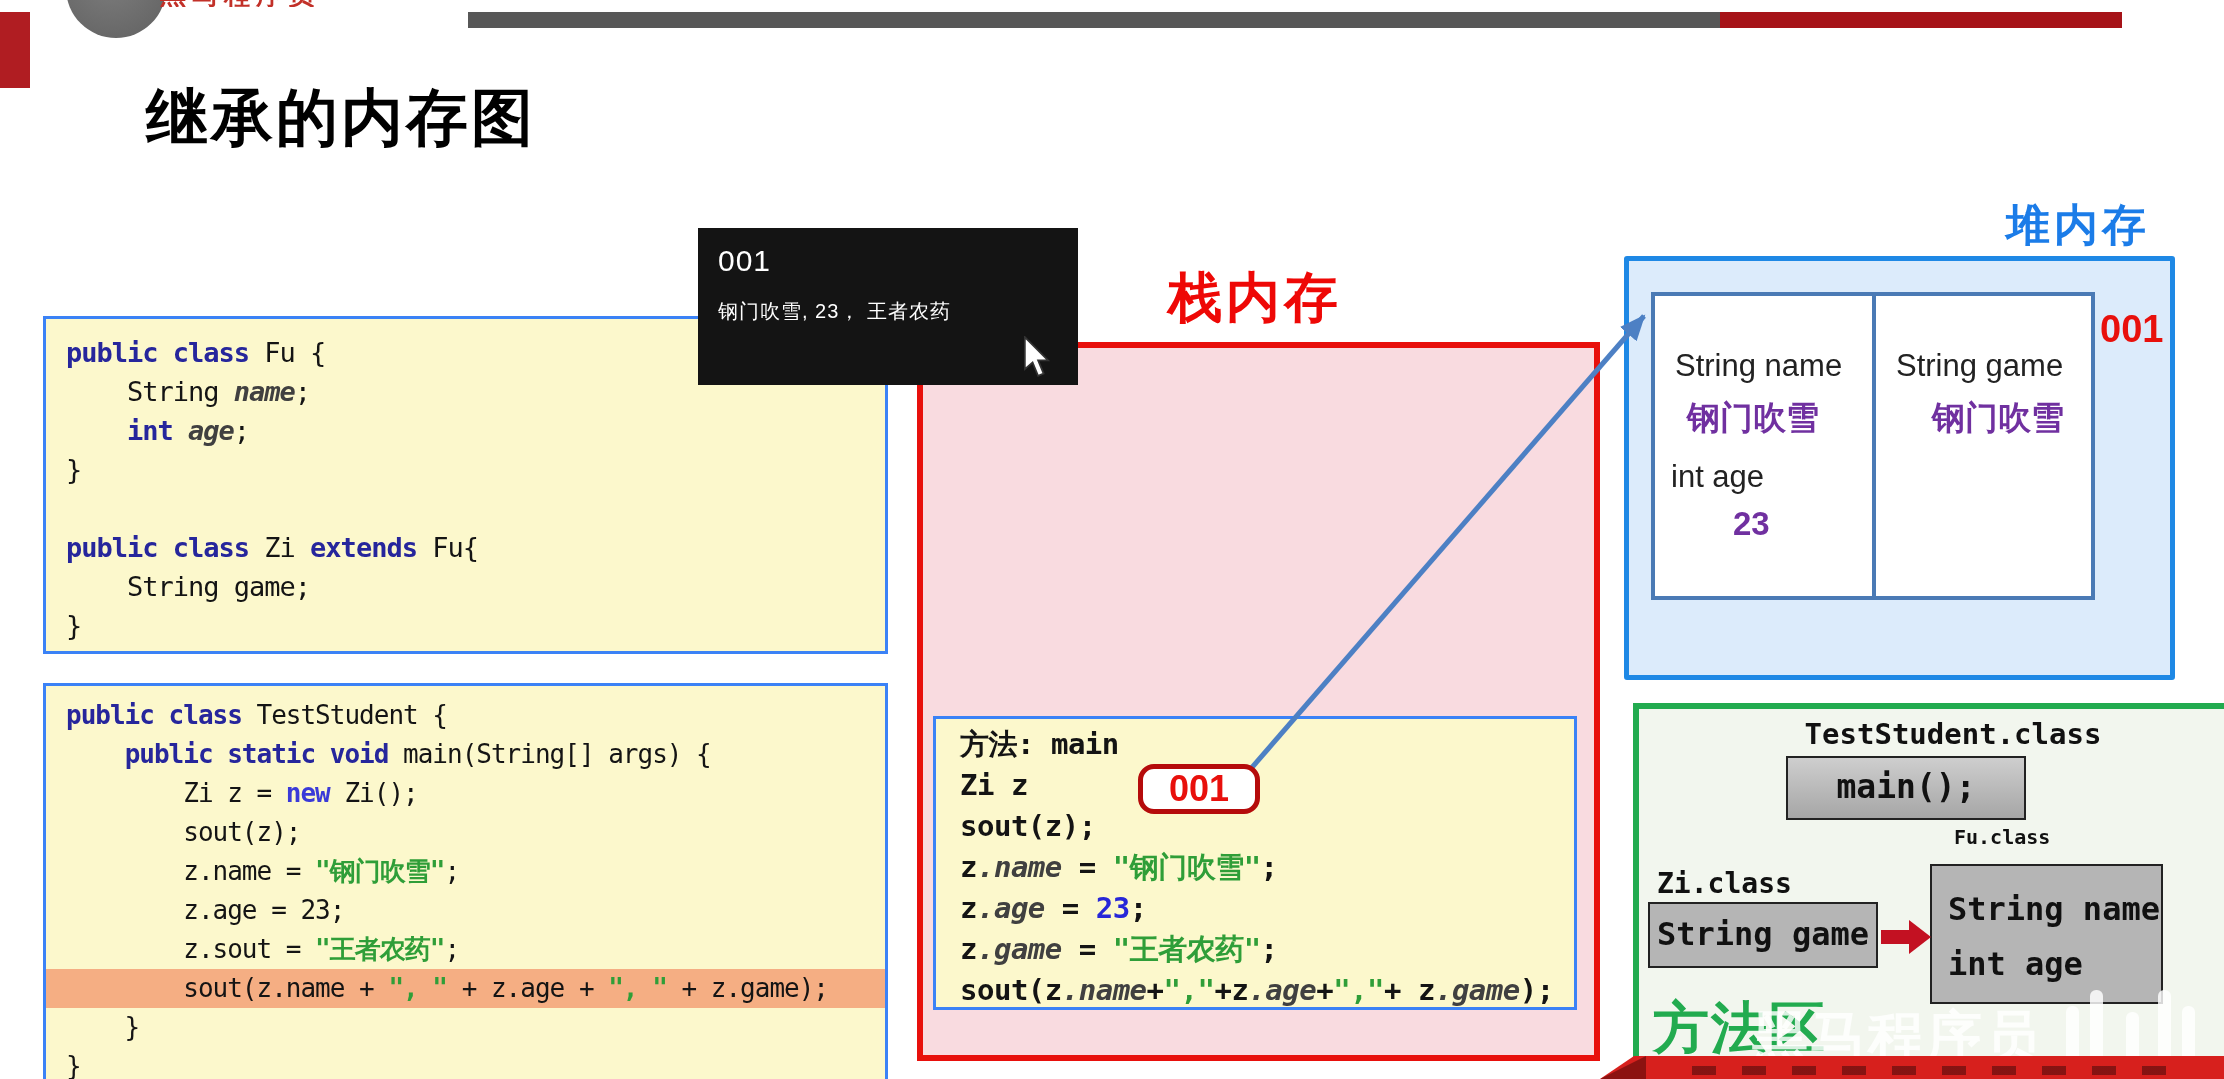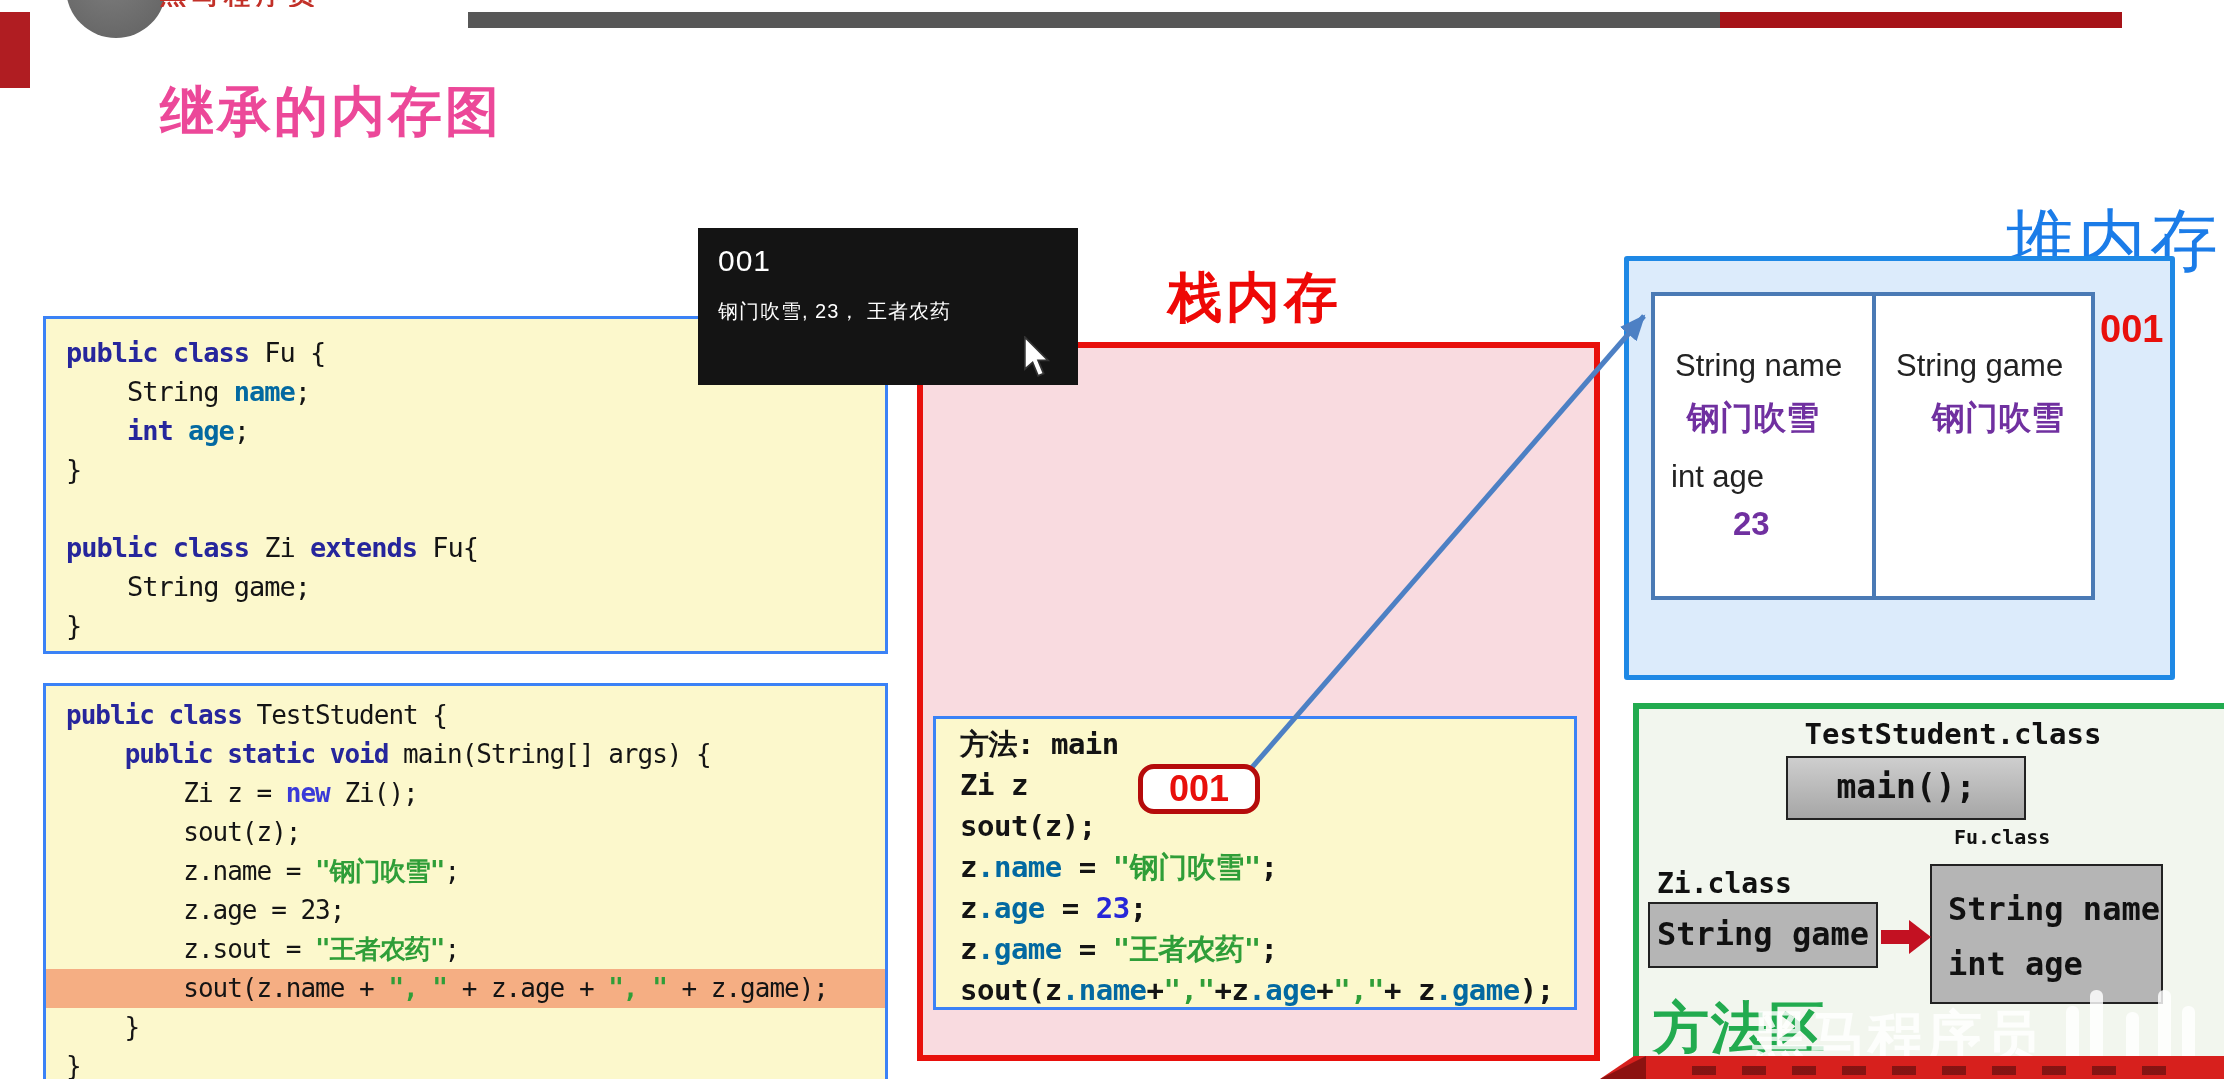--- a/index.html
+++ b/index.html
@@ -10,51 +10,51 @@
   .abs{position:absolute;}
   
   .red-block{left:0;top:12px;width:30px;height:76px;background:#b01d22;}
   .logo-circle{left:66px;top:-62px;width:100px;height:100px;border-radius:50%;
     background:radial-gradient(circle at 45% 40%, #7d7d7d, #606060);}
   .logo-strip{left:160px;top:0;width:280px;height:7px;overflow:hidden;}
   .logo-strip span{display:block;margin-top:-22px;font-size:26px;font-weight:bold;color:#c23028;letter-spacing:6px;}
   .bar-dark{left:468px;top:12px;width:1252px;height:16px;background:#575757;}
   .bar-red{left:1720px;top:12px;width:402px;height:16px;background:#a61318;}
   
-  .page-title{left:160px;top:76px;font-size:54px;font-weight:bold;color:#ec4899;letter-spacing:3px;}
+  .page-title{left:146px;top:76px;font-size:62px;font-weight:bold;color:#000000;letter-spacing:3px;}
   
   .codebox{background:#fcf8cc;border:3px solid #3b82f6;color:#141414;
     font-family:"DejaVu Sans Mono",monospace;font-weight:500;letter-spacing:-1px;}
   .codebox .cl{white-space:pre;padding:0 10px 0 20px;}
   .box-fu{left:43px;top:316px;width:845px;height:338px;font-size:27px;line-height:39px;padding-top:14px;box-sizing:border-box;}
   .box-test{left:43px;top:683px;width:845px;height:420px;font-size:26px;line-height:39px;padding-top:10px;box-sizing:border-box;}
   .box-test .cl.hl{background:#f5ae83;}
   .tok-k{color:#26269c;font-weight:700;}
   .tok-nw{color:#3a3ad8;font-weight:700;}
-  .tok-p{color:#0369a1;font-weight:700;}
+  .tok-p{color:#404040;font-weight:700;font-style:italic;}
   .tok-s{color:#2f9e38;font-weight:700;}
   .tok-n{color:#2727d8;font-weight:700;}
   .tok-d{color:#141414;}
   
   .tooltip{left:698px;top:228px;width:380px;height:157px;background:#141414;color:#ffffff;
     box-sizing:border-box;padding:16px 20px;z-index:7;}
   .tooltip .tl1{font-size:30px;margin-bottom:20px;letter-spacing:1px;}
   .tooltip .tl2{font-size:20px;letter-spacing:1px;}
   .cursor{left:1022px;top:336px;z-index:8;}
   
   .stack-label{left:1168px;top:262px;font-size:54px;font-weight:bold;color:#ee0806;letter-spacing:4px;}
   .stack-frame{left:917px;top:342px;width:683px;height:719px;border:6px solid #e8100c;background:#f9dbe0;box-sizing:border-box;}
   .stack-code{left:933px;top:716px;width:644px;height:294px;font-size:29px;line-height:41px;
     padding-top:5px;box-sizing:border-box;letter-spacing:-0.5px;font-weight:600;z-index:3;padding-left:8px;}
   .stack-code .cl{padding-left:16px;}
   .ref-badge{left:1138px;top:764px;width:122px;height:50px;background:#ffffff;border:5px solid #b50b0b;
     border-radius:16px;box-sizing:border-box;z-index:6;text-align:center;
     font-size:36px;line-height:40px;font-weight:800;color:#e8100c;font-family:"Liberation Sans",sans-serif;}
   
-  .heap-label{left:2006px;top:196px;font-size:68px;font-weight:normal;color:#1b7ce8;letter-spacing:4px;}
+  .heap-label{left:2006px;top:196px;font-size:44px;font-weight:bold;color:#1b7ce8;letter-spacing:4px;}
   .heap-box{left:1624px;top:256px;width:551px;height:424px;border:5px solid #1e88e5;background:#dcebfb;box-sizing:border-box;border-radius:3px;}
   .heap-addr{left:2100px;top:308px;font-size:38px;font-weight:800;color:#e8100c;}
   .heap-inner{left:1651px;top:292px;width:444px;height:308px;background:#ffffff;border:4px solid #4a7ab5;box-sizing:border-box;display:flex;}
   .heap-col{box-sizing:border-box;padding-top:52px;font-size:31px;color:#222;}
   .heap-col.left{width:221px;border-right:4px solid #4a7ab5;}
   .heap-col.right{flex:1;}
   .heap-val{color:#7030a0;font-weight:bold;font-size:33px;}
   
   .method-box{left:1633px;top:703px;width:640px;height:362px;border:6px solid #22ab4f;background:#f2f6ee;box-sizing:border-box;}
   .mono{font-family:"DejaVu Sans Mono",monospace;font-weight:600;color:#111;}

